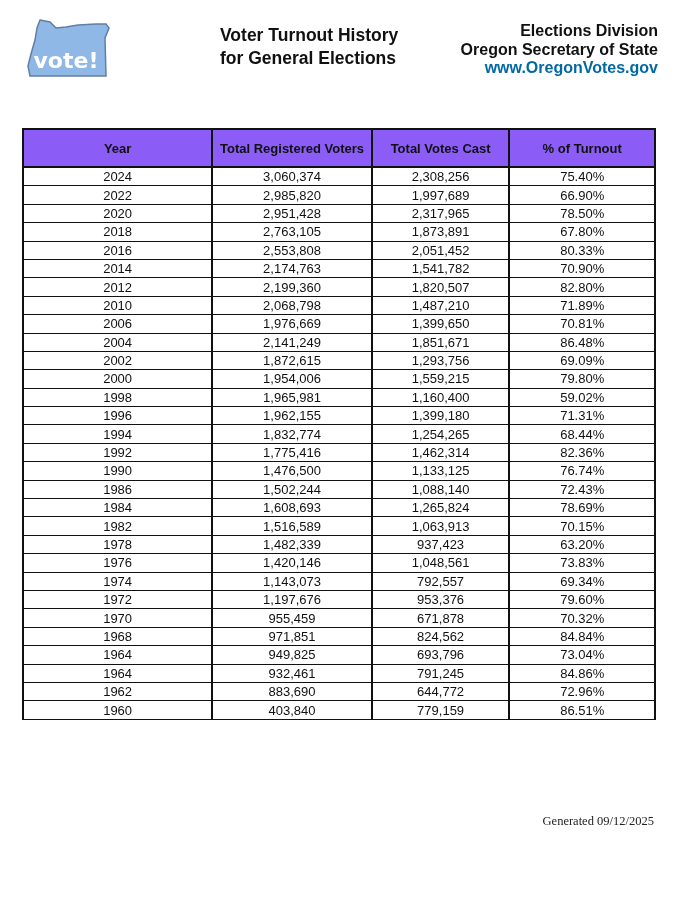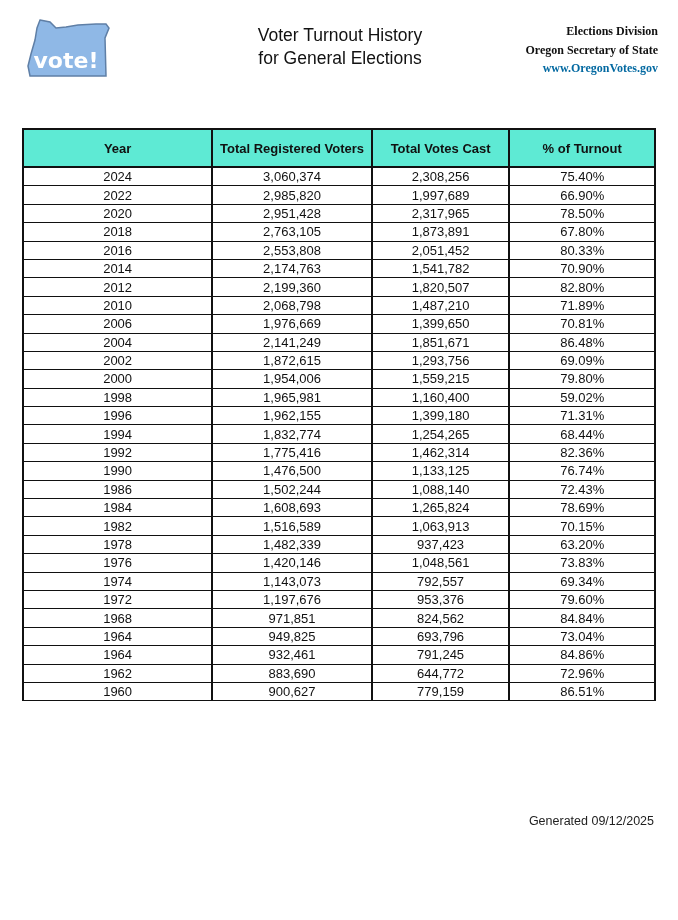--- a/index.html
+++ b/index.html
@@ -1,26 +1,26 @@
 <!DOCTYPE html>
 <html><head>
 <meta charset="utf-8">
 <style>
   html, body { margin: 0; padding: 0; background: #ffffff; }
   body { width: 678px; height: 920px; position: relative; font-family: "Liberation Sans", sans-serif; color: #111; overflow: hidden; }
   .logo { position: absolute; left: 26px; top: 18px; width: 86px; height: 60px; }
-  .title { position: absolute; left: 220px; top: 24px; width: 240px; text-align: center; font-weight: normal; font-size: 17.5px; line-height: 23px; color: #111; }
-  .agency { position: absolute; right: 20px; top: 22px; text-align: right; font-weight: bold; font-size: 12px; line-height: 18.5px; font-family: Liberation Serif, serif; }
+  .title { position: absolute; left: 220px; top: 24px; width: 240px; text-align: left; font-weight: bold; font-size: 17.5px; line-height: 23px; color: #111; }
+  .agency { position: absolute; right: 20px; top: 22px; text-align: right; font-weight: bold; font-size: 16px; line-height: 18.5px; }
   .agency .url { color: #0369a1; }
   table.turnout { position: absolute; left: 22px; top: 128px; width: 634px; border-collapse: collapse; font-size: 13px; }
   table.turnout th, table.turnout td { border: 2px solid #111; text-align: center; padding: 0; }
-  table.turnout th { background: #5eead4; height: 36px; font-weight: bold; font-size: 13px; }
+  table.turnout th { background: #8b5cf6; height: 36px; font-weight: bold; font-size: 13px; }
   table.turnout td { height: 17.4px; line-height: 17px; border-top-width: 1.5px; border-bottom-width: 1.5px; }
   col.c1 { width: 190px; } col.c2 { width: 160px; } col.c3 { width: 138px; } col.c4 { width: 146px; }
-  .generated { position: absolute; right: 24px; top: 814px; font-size: 12.5px; color: #222; }
+  .generated { position: absolute; right: 24px; top: 814px; font-size: 12.5px; color: #222; font-family: Liberation Serif, serif; }
 </style>
 </head>
 <body>
 
 <div class="logo">
   <svg width="86" height="60" viewBox="0 0 86 60">
     <path d="M14 2 L24 4 L30 10 L40 9 L52 7 L70 6 L80 6 L83 10 L79 20 L80 58 L4 58 L2 48 L5 36 L9 22 L11 10 Z" fill="#8fb8e6" stroke="#5f7fa6" stroke-width="1.5"></path>
     <text x="40" y="50" text-anchor="middle" font-family="DejaVu Sans, sans-serif" font-weight="bold" font-size="22" fill="#ffffff">vote!</text>
   </svg>
 </div>
@@ -190,20 +190,26 @@
         <td>792,557</td>
         <td>69.34%</td>
       </tr>
       <tr>
         <td>1972</td>
         <td>1,197,676</td>
         <td>953,376</td>
         <td>79.60%</td>
       </tr>
       <tr>
+        <td>1970</td>
+        <td>955,459</td>
+        <td>671,878</td>
+        <td>70.32%</td>
+      </tr>
+      <tr>
         <td>1968</td>
         <td>971,851</td>
         <td>824,562</td>
         <td>84.84%</td>
       </tr>
       <tr>
         <td>1964</td>
         <td>949,825</td>
         <td>693,796</td>
         <td>73.04%</td>
@@ -215,20 +221,20 @@
         <td>84.86%</td>
       </tr>
       <tr>
         <td>1962</td>
         <td>883,690</td>
         <td>644,772</td>
         <td>72.96%</td>
       </tr>
       <tr>
         <td>1960</td>
-        <td>900,627</td>
+        <td>403,840</td>
         <td>779,159</td>
         <td>86.51%</td>
       </tr>
     </tbody>
 </table>
 
 <div class="generated">Generated 09/12/2025</div>
 
 </body></html>

